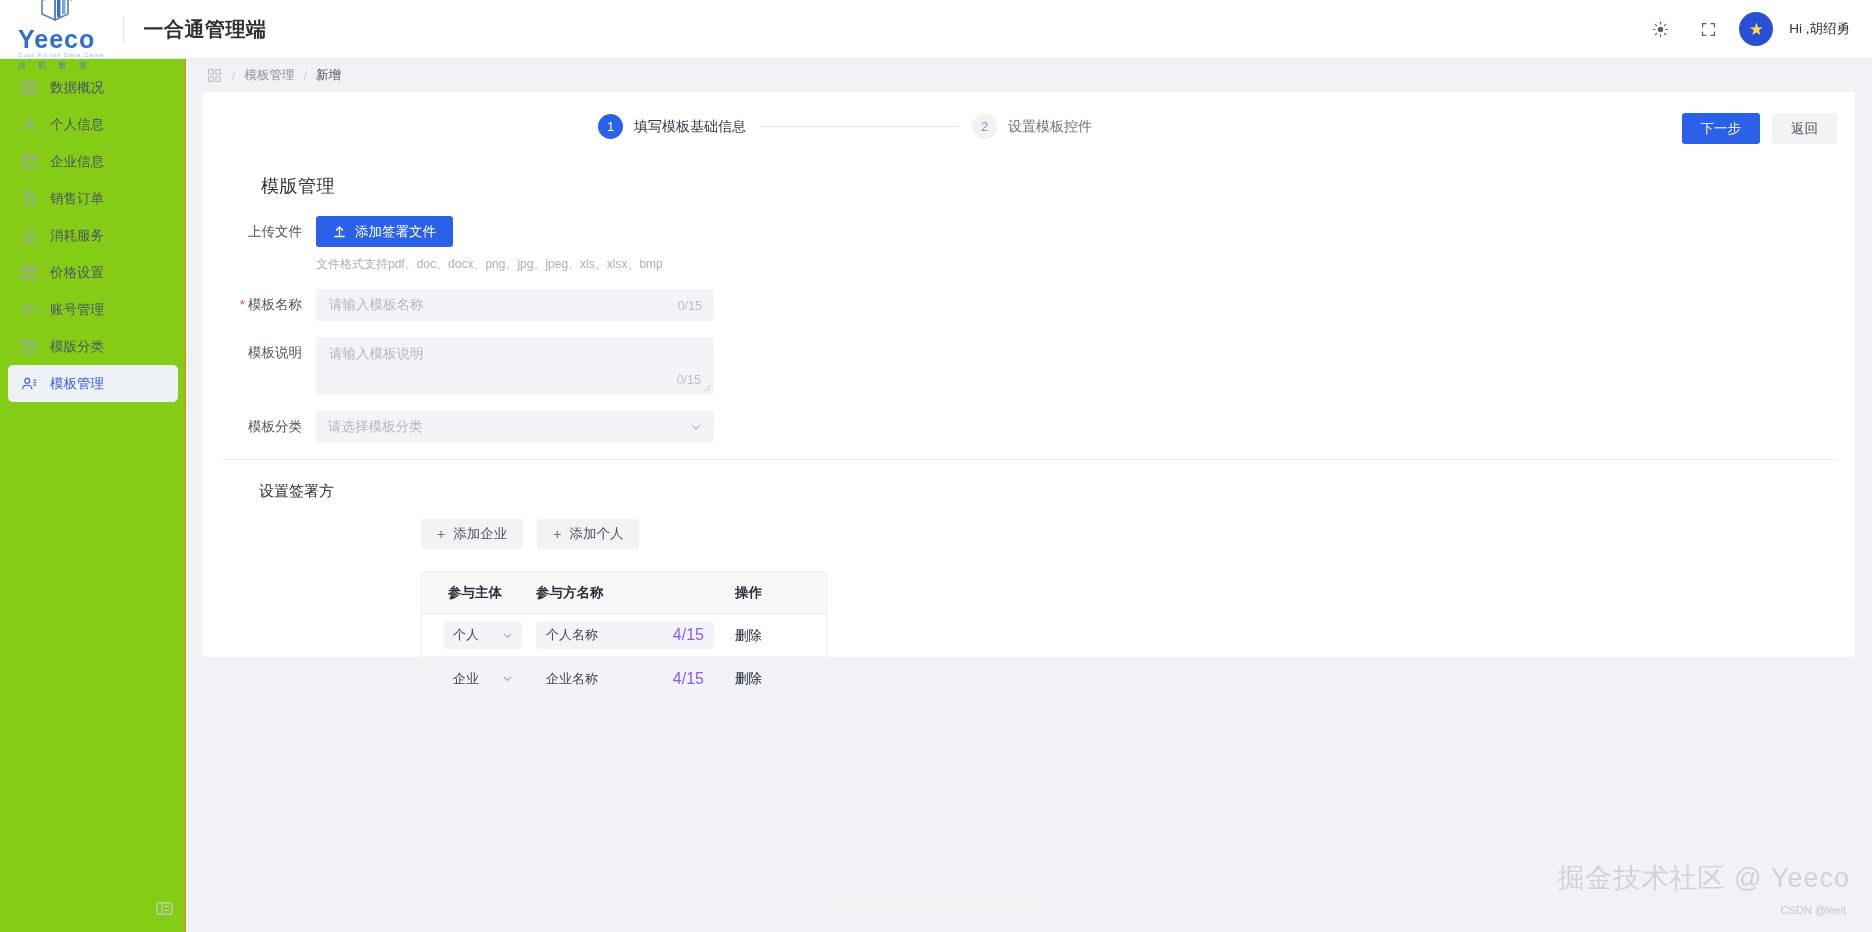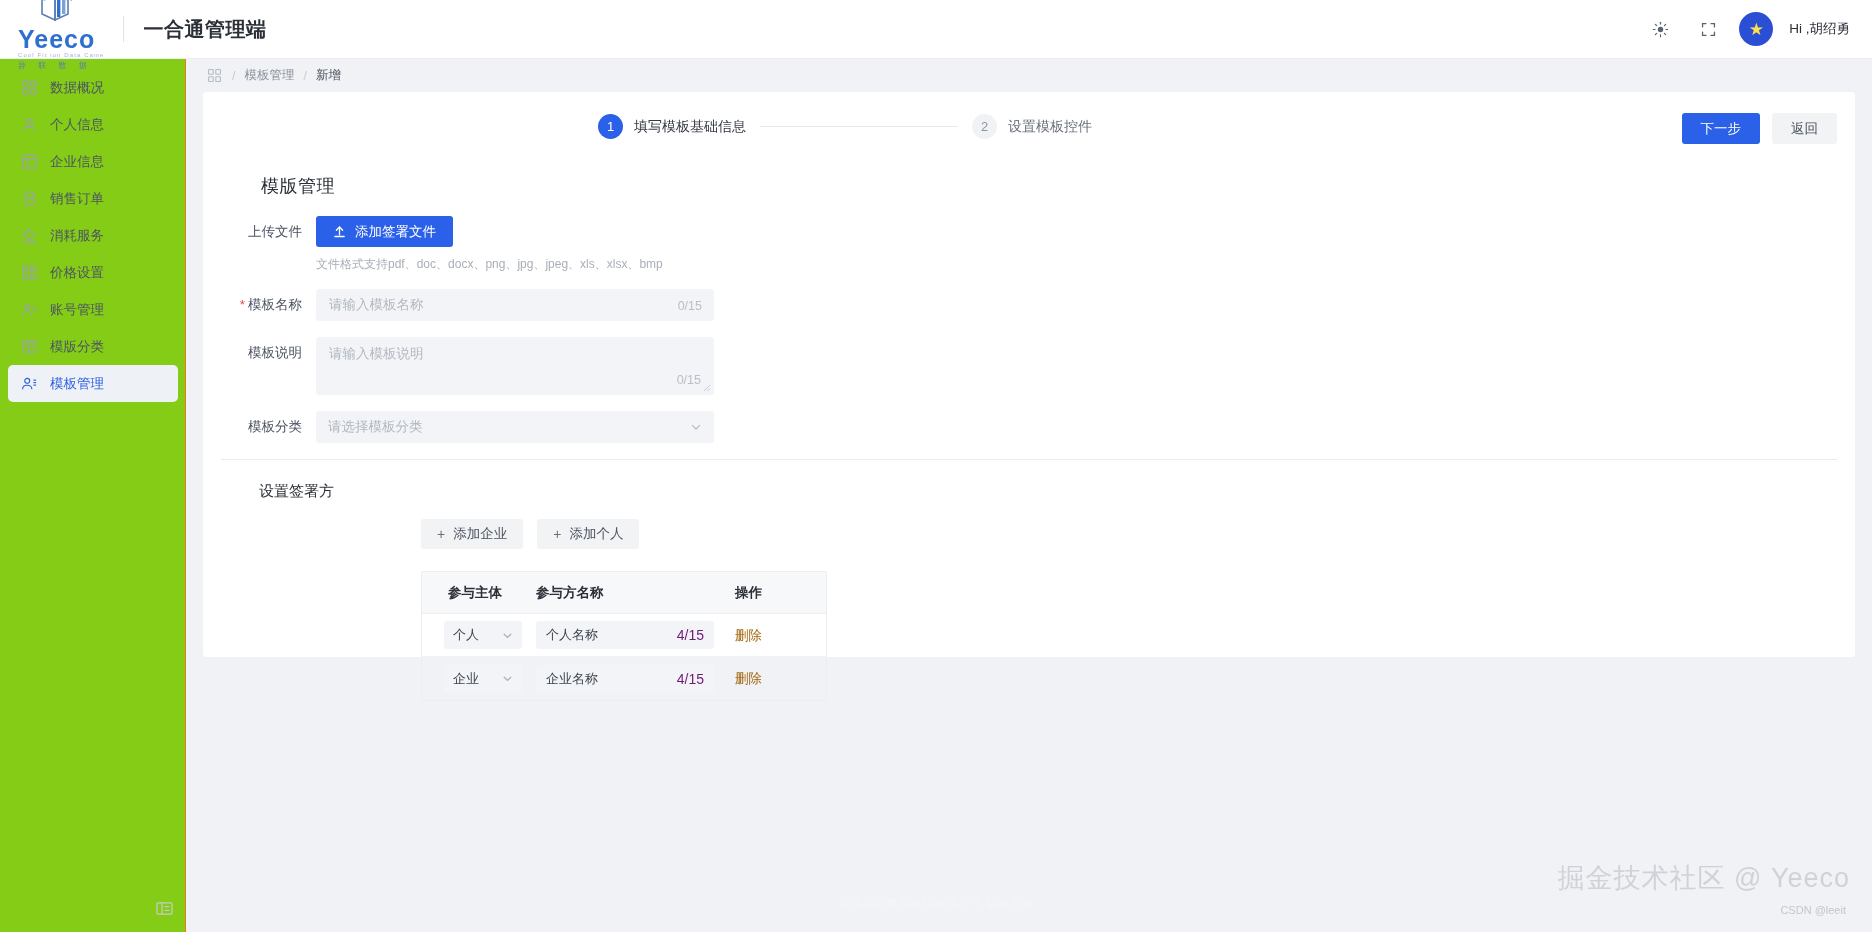--- a/index.html
+++ b/index.html
@@ -213,22 +213,22 @@
   .cell-select {
     width: 78px; height: 28px; background: #f2f4f7; border-radius: 3px;
     display: flex; align-items: center; justify-content: space-between;
     padding: 0 9px; font-size: 13px; color: #3c434d;
   }
   .cell-input {
     width: 178px; height: 28px; background: #f2f4f7; border-radius: 3px;
     display: flex; align-items: center; justify-content: space-between;
     padding: 0 10px; font-size: 13px; color: #3c434d;
   }
-  .cell-count { font-size: 14px; color: #701a75; }
-  .del-link { font-size: 13.5px; color: #a16207; cursor: pointer; }
+  .cell-count { font-size: 16px; color: #8b5cf6; }
+  .del-link { font-size: 13.5px; color: #0f172a; cursor: pointer; }
   .cellwrap1 { width: 108px; padding-left: 22px; }
   .cellwrap2 { width: 185px; padding-left: 6px; }
   .cellwrap3 { width: 100px; padding-left: 20px; }
   
   .wm-main {
     position: absolute; right: 22px; bottom: 36px;
     font-size: 27px; color: #cfd3d8; letter-spacing: 1px;
     white-space: nowrap;
   }
   .wm-sub {

